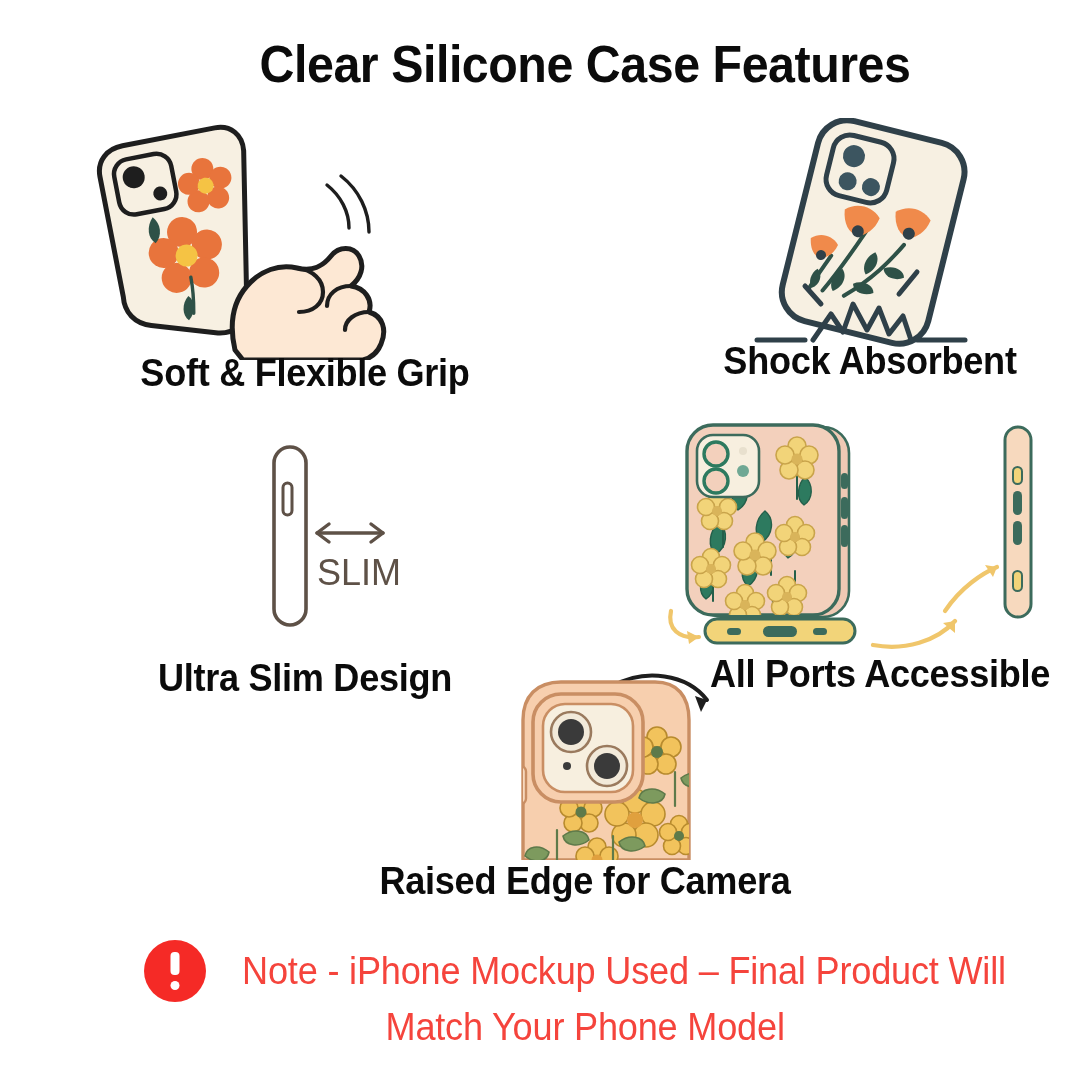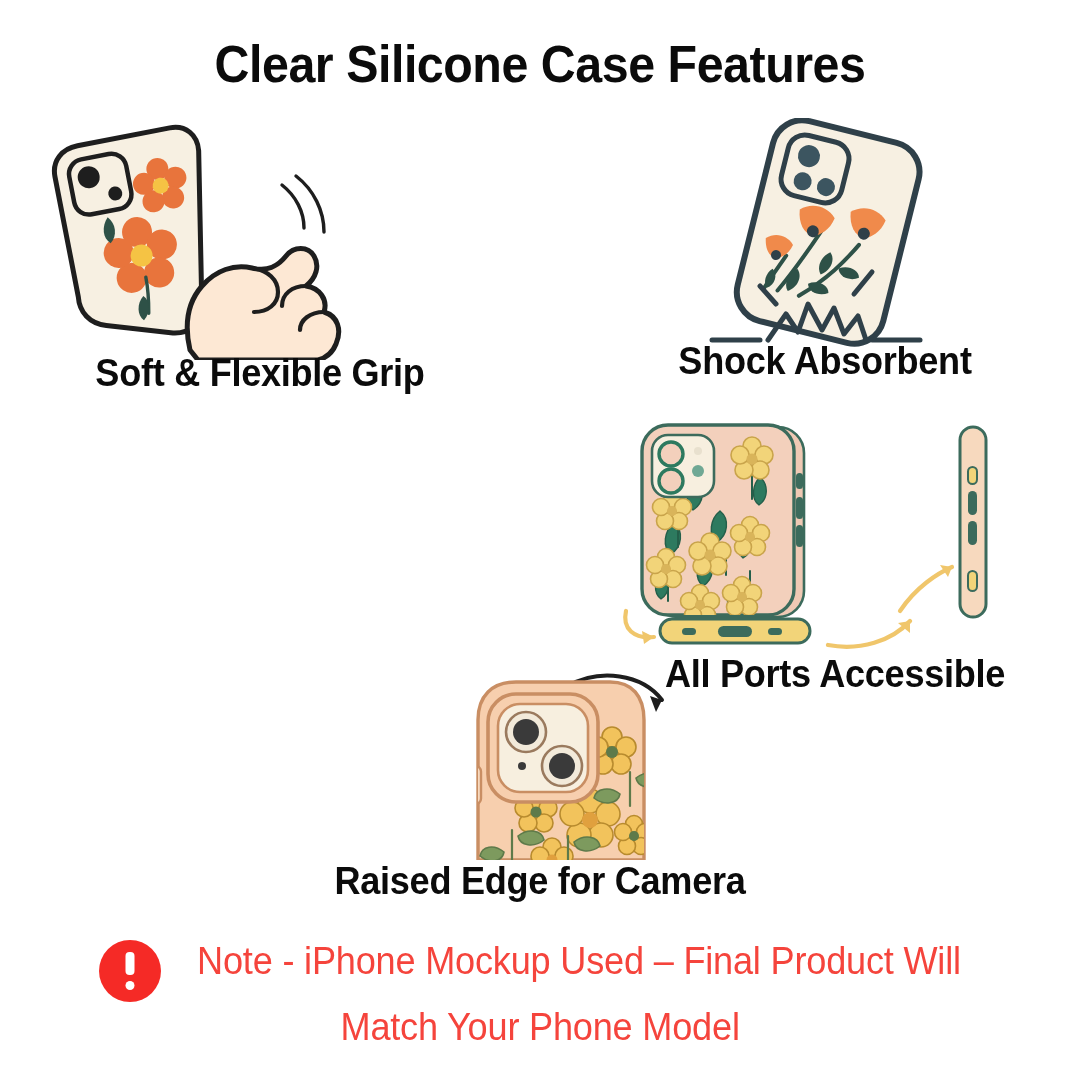--- a/index.html
+++ b/index.html
@@ -12,20 +12,21 @@
     height: 1080px;
     overflow: hidden;
     font-family: "DejaVu Sans", sans-serif;
     position: relative;
   }
   #page {
     position: relative;
     width: 900px;
     height: 1080px;
     background: #ffffff;
+    margin-left: 45px;
   }
 
   
   .page-title {
     position: absolute;
     top: 34px;
     left: 0;
     width: 1080px;
     text-align: center;
     font-family: "Liberation Sans", sans-serif;
@@ -79,20 +80,21 @@
     position: absolute;
     left: 0;
     top: 940px;
     width: 1080px;
     display: flex;
     flex-direction: column;
     align-items: center;
   }
   .note-row {
     display: flex;
+    align-items: center;
     justify-content: center;
     gap: 16px;
   }
   .note-icon {
     width: 62px;
     height: 62px;
     flex: 0 0 62px;
     border-radius: 50%;
     background: #F52A26;
     position: relative;
@@ -241,20 +243,35 @@
         <path d="M178 222 L196 196 L208 214 L218 186 L232 212 L244 190 L254 216 L268 198 L276 222"></path>
         <path d="M264 176 L282 154"></path>
         <path d="M186 186 L170 168"></path>
         <path d="M122 222 L170 222"></path>
         <path d="M282 222 L330 222"></path>
       </g>
     </svg>
     <div class="feature-label">Shock Absorbent</div>
   </div>
 
+  <div class="feature" id="feat-slim">
+    <svg class="feature-art" width="480" height="225" viewBox="0 0 480 225">
+
+      <rect x="209" y="22" width="32" height="178" rx="16" fill="#ffffff" stroke="#5E5147" stroke-width="3.6"></rect>
+      <rect x="218" y="58" width="9" height="32" rx="4.5" fill="#ffffff" stroke="#5E5147" stroke-width="3"></rect>
+
+      <g stroke="#5E5147" stroke-width="3.4" fill="none" stroke-linecap="round" stroke-linejoin="round">
+        <line x1="252" y1="108" x2="318" y2="108"></line>
+        <polyline points="264,99 252,108 264,117"></polyline>
+        <polyline points="306,99 318,108 306,117"></polyline>
+      </g>
+      <text x="252" y="160" font-family="Liberation Sans, sans-serif" font-size="36" fill="#5E5147">SLIM</text>
+    </svg>
+    <div class="feature-label">Ultra Slim Design</div>
+  </div>
 
   <div class="feature" id="feat-camera">
     <svg class="feature-art" width="480" height="200" viewBox="0 0 480 200">
       <defs>
         <clipPath id="camClip">
           <path d="M178 60 C178 36 192 22 216 22 L310 22 C332 22 344 36 344 60 L344 200 L178 200 Z"></path>
         </clipPath>
       </defs>
 
       <g fill="none" stroke="#1E1E1E" stroke-width="4" stroke-linecap="round">

